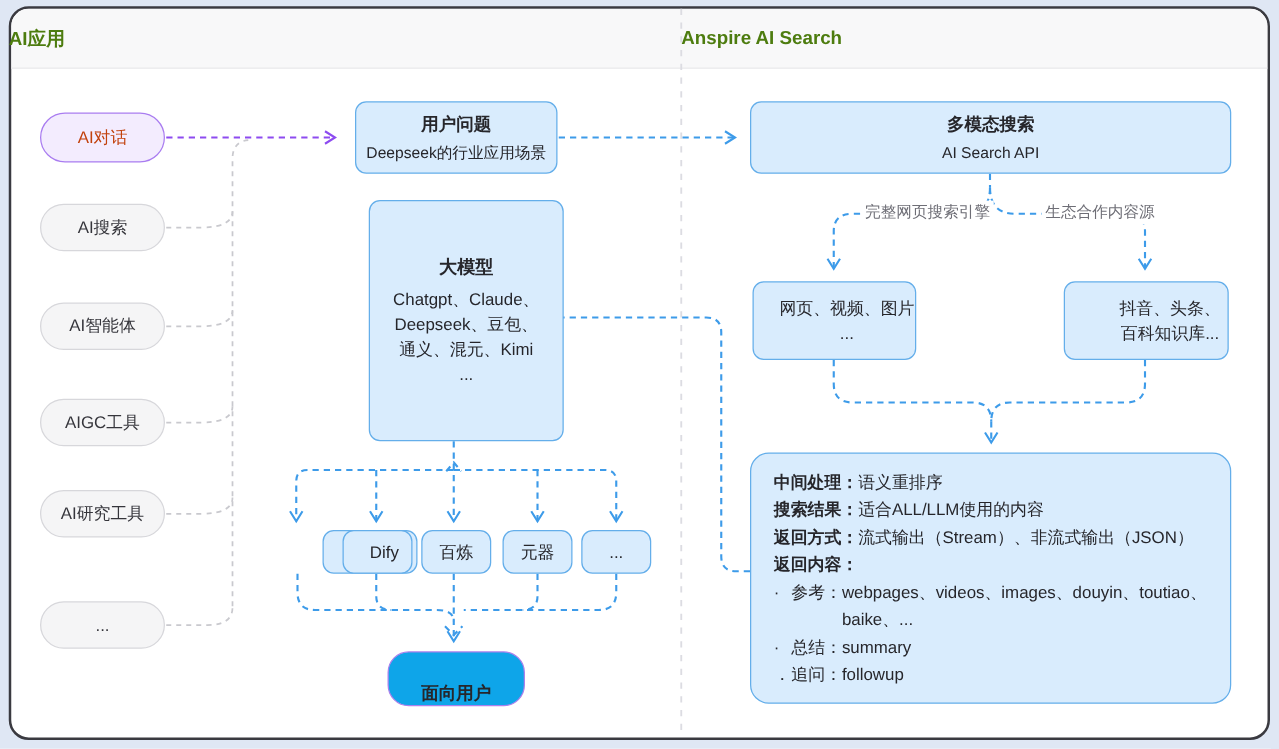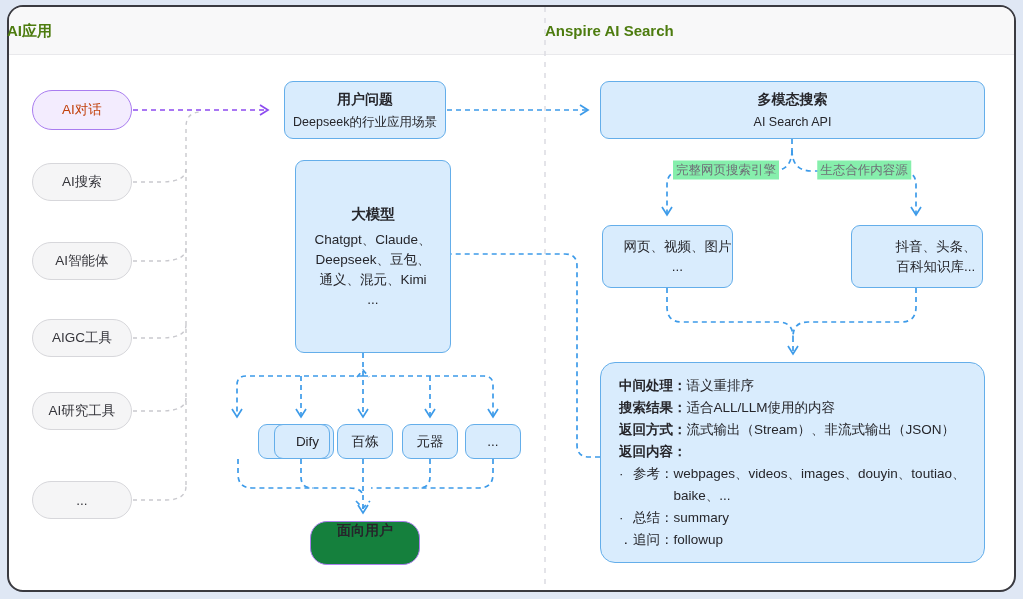--- a/index.html
+++ b/index.html
@@ -24,26 +24,26 @@
     text-align:center;font-size:13.5px;line-height:20px;color:#26262b;
   }
   .node .title{font-weight:bold;font-size:14px;}
   .node .sub{font-size:12.5px;margin-top:3px;}
   .pill{
     background:#f5f5f6;border:1.5px solid #d7d7db;border-radius:20px;
     display:flex;align-items:center;justify-content:center;font-size:13.5px;color:#35353b;
   }
   .pill.purple{background:#f3ecfe;border-color:#a97cf0;font-weight:500;color:#c2410c;align-items:center;}
   .facing{
-    background:#15803d;border:1.5px solid #ab80ec;border-radius:17px;
-    display:flex;align-items:flex-start;justify-content:center;font-weight:bold;font-size:14px;
+    background:#0ea5e9;border:1.5px solid #ab80ec;border-radius:17px;
+    display:flex;align-items:flex-end;justify-content:center;font-weight:bold;font-size:14px;
   }
   .label-chip{
-    background:#86efac;color:#6e6e76;font-size:12.5px;padding:1px 3px;white-space:nowrap;
-    transform:translate(-50%,-50%);z-index:3;
+    background:#ffffff;color:#6e6e76;font-size:12.5px;padding:1px 3px;white-space:nowrap;
+    transform:translate(-50%,-50%);z-index:3;margin-left:16px;
   }
   .result{
     align-items:stretch;justify-content:flex-start;text-align:left;
     padding:12px 18px 0 18px;line-height:22px;border-radius:10px;
   }
   .result .row{white-space:nowrap;}
   .result .row .lbl{font-weight:bold;}
   .result .bullet-row{display:flex;align-items:flex-start;}
   .result .bullet-row .b{width:14px;flex:none;}
   .result .bullet-row .bl{flex:none;}

